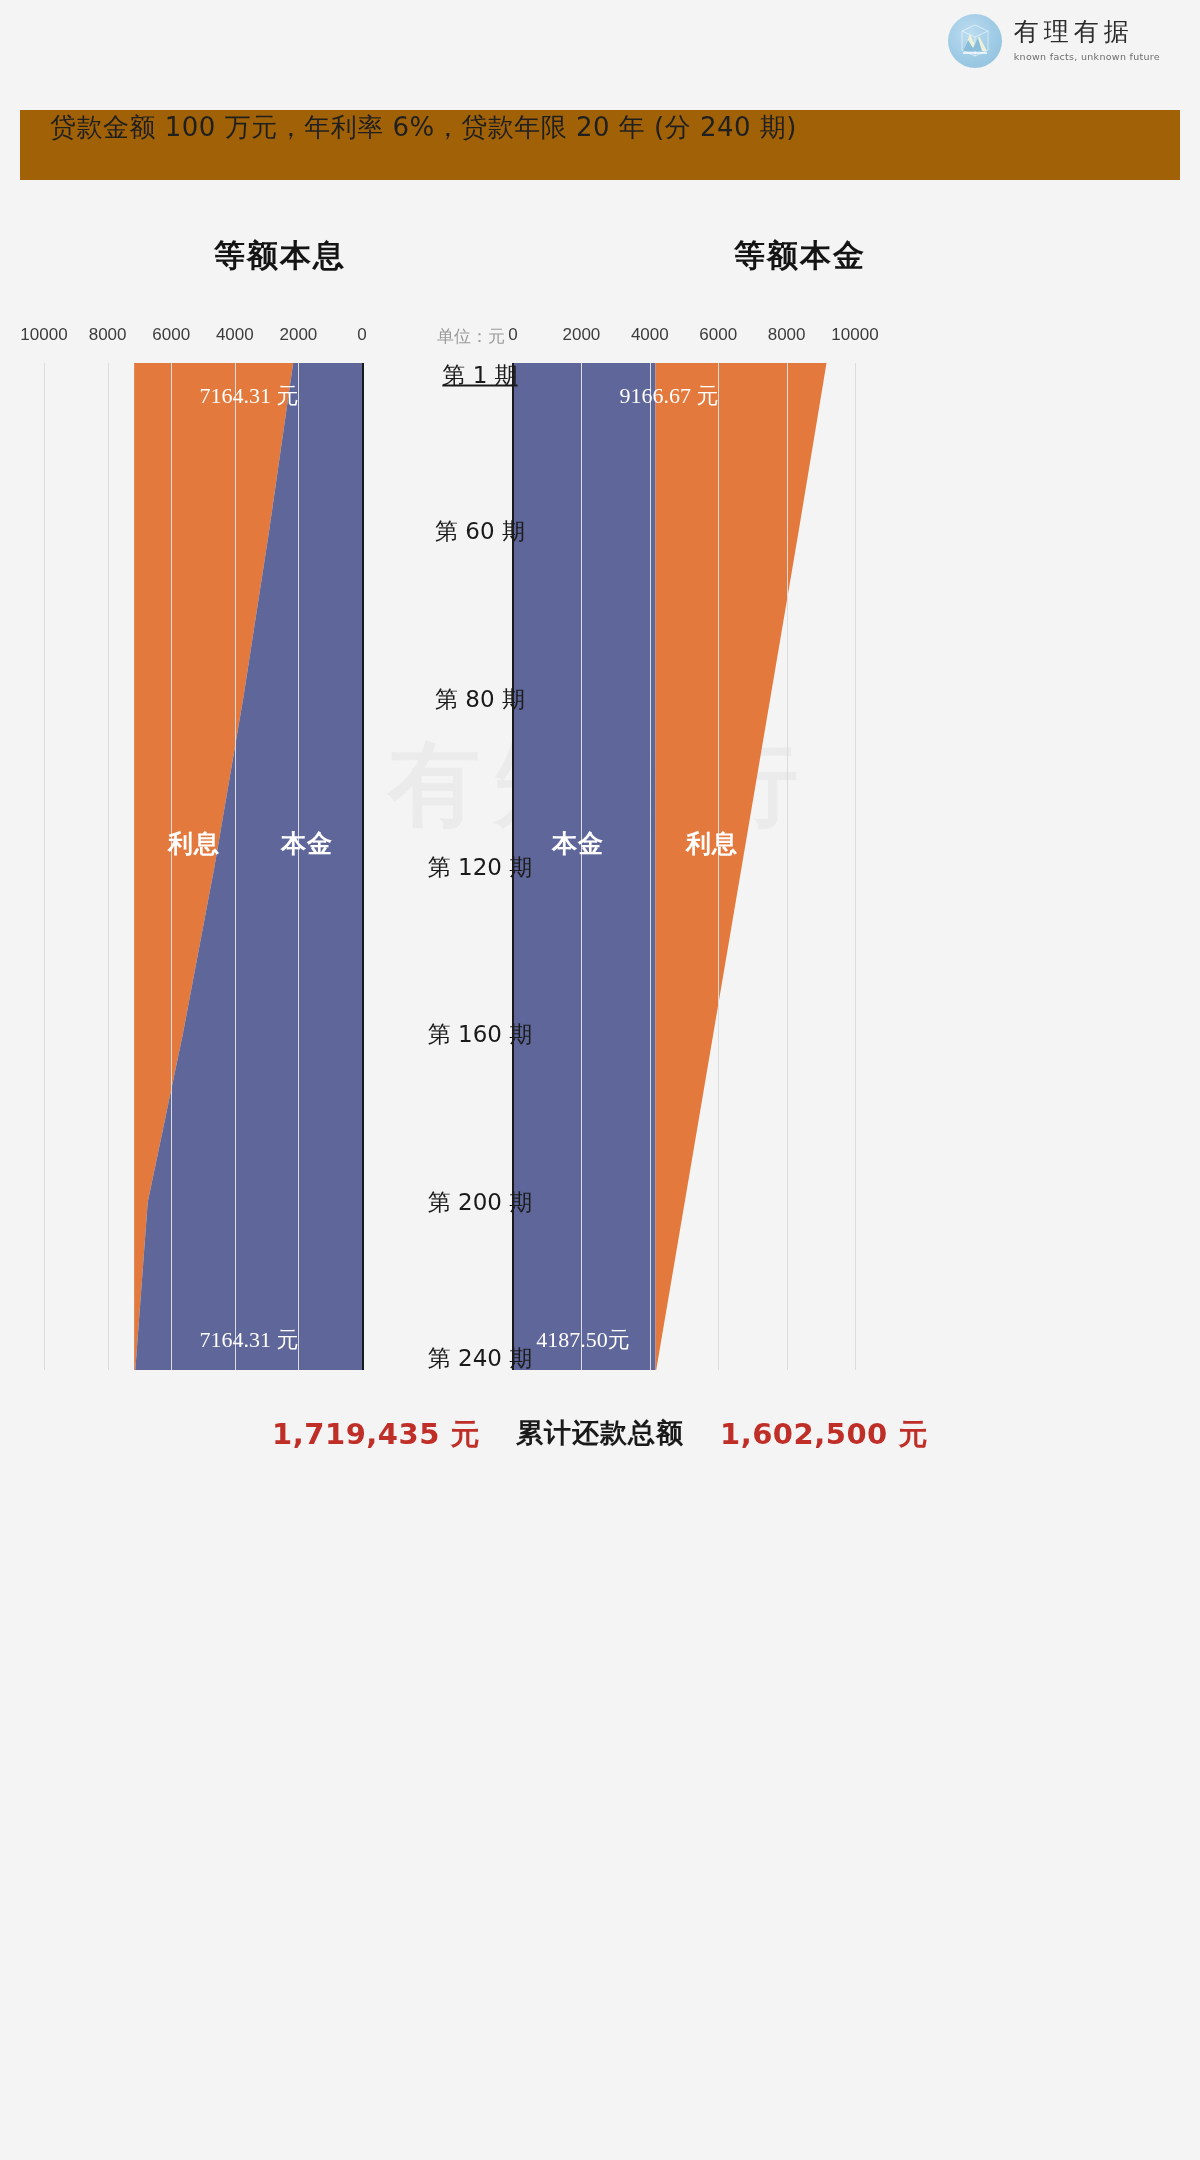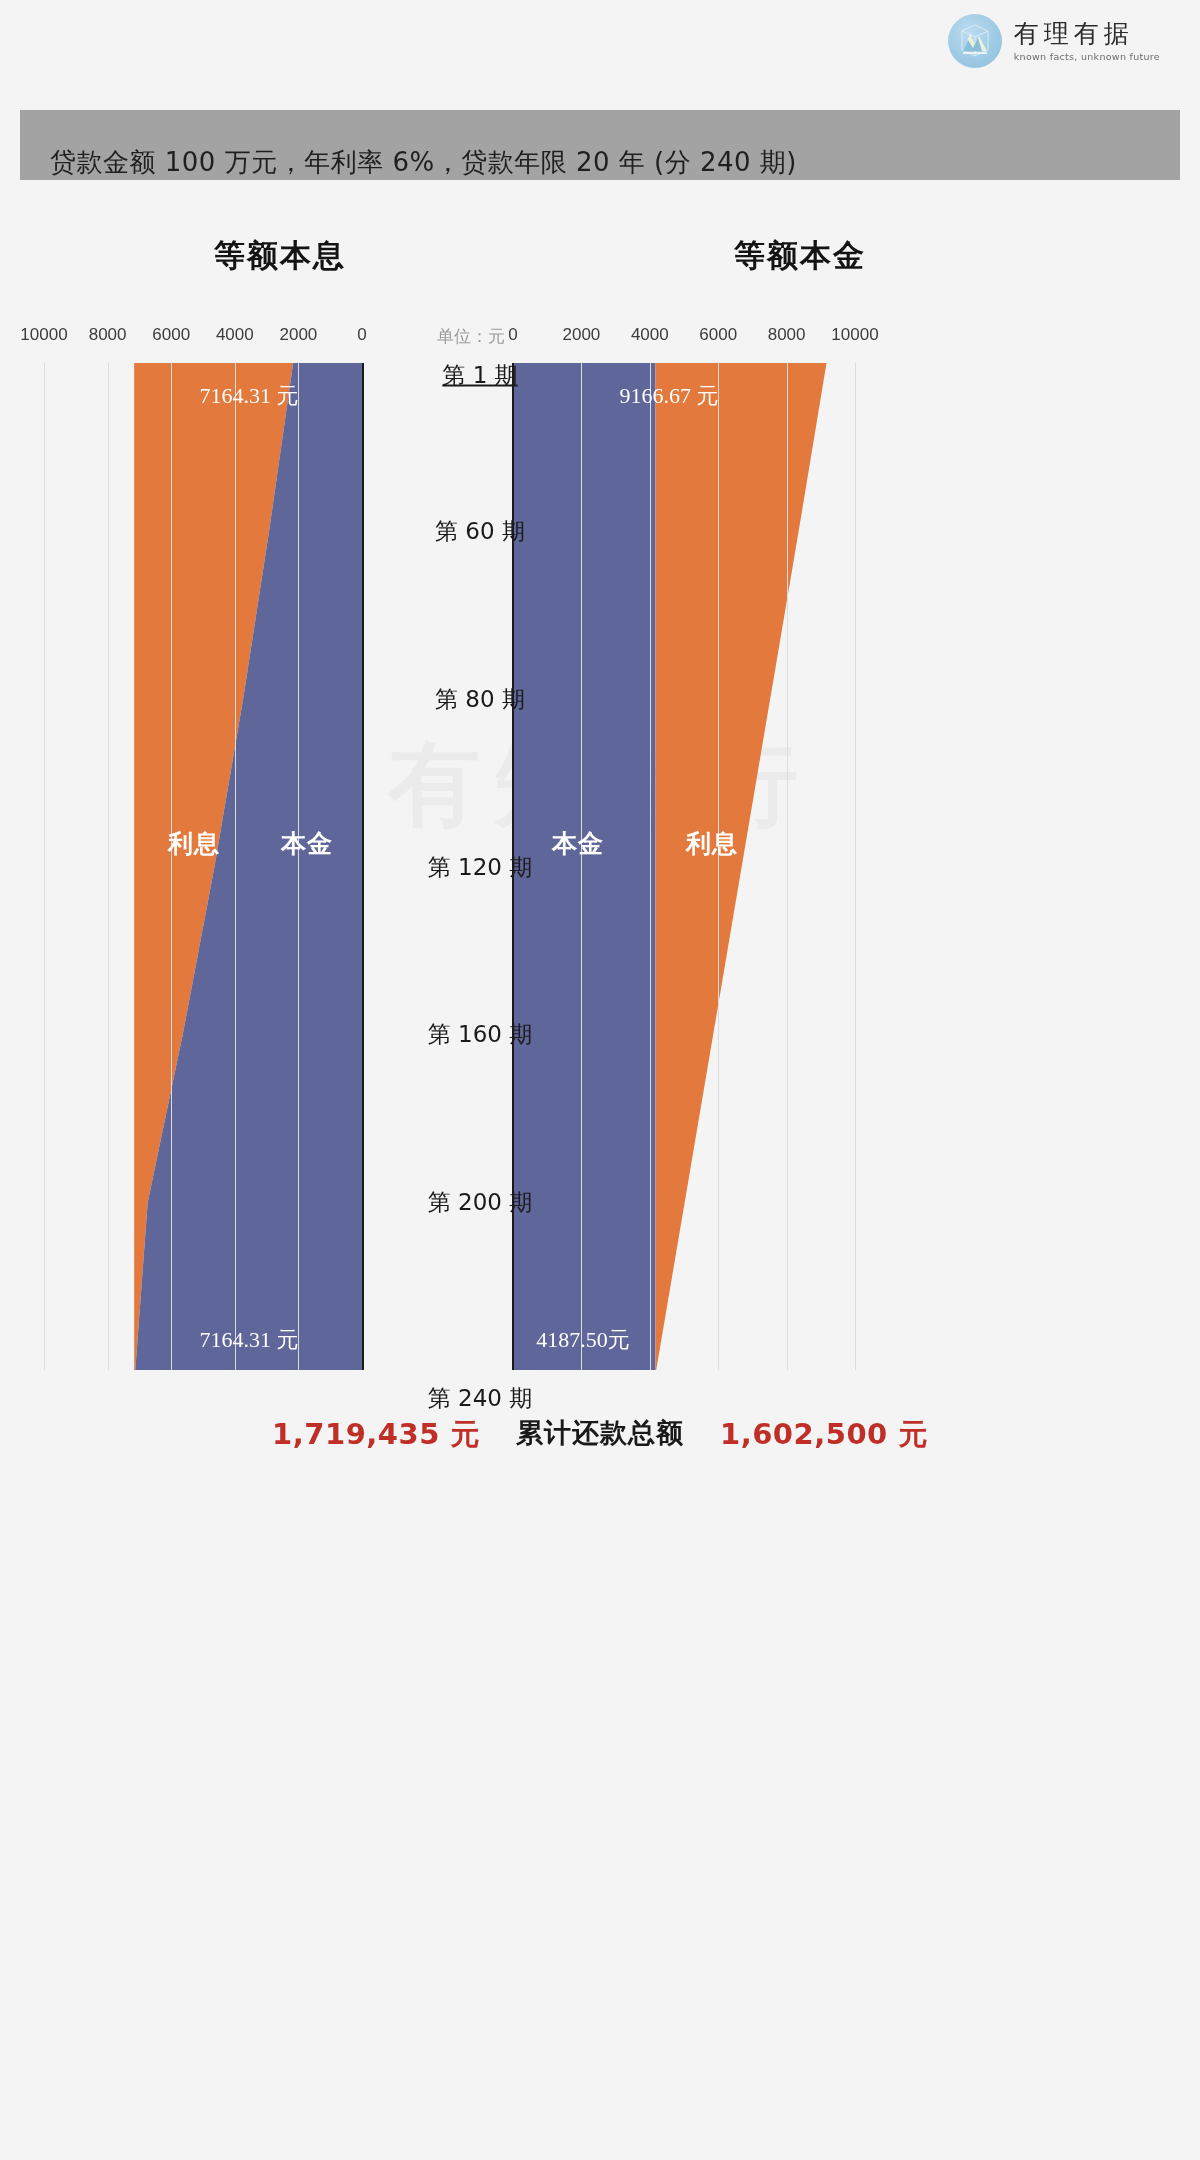--- a/index.html
+++ b/index.html
@@ -18,33 +18,33 @@
   }
   .logo-mark {
     width: 54px; height: 54px; border-radius: 50%;
     background: radial-gradient(circle at 40% 35%, #bcdcf0 0%, #9cc9e4 60%, #8fc0dd 100%);
     position: relative; overflow: hidden; flex: 0 0 auto;
   }
   .logo-mark svg { position: absolute; left: 0; top: 0; }
   .logo-text { line-height: 1; }
   .logo-cn {
     font-size: 25px; letter-spacing: 5px; color: #2b2b2b; font-weight: 400;
-    font-family: Liberation Sans, sans-serif;
+    font-family: Liberation Mono, monospace;
   }
   .logo-en {
     font-size: 9.5px; color: #6d6d6d; margin-top: 6px; letter-spacing: .3px;
     font-family: "DejaVu Sans", sans-serif;
   }
 
   
   .subtitle-band {
     position: absolute; left: 20px; top: 110px;
     width: 1160px; height: 70px;
-    background: #a3a3a3;
-    display: flex; align-items: flex-end;
+    background: #a16207;
+    display: flex; align-items: flex-start;
   }
   .subtitle-text {
     margin-left: 30px;
     font-size: 26px; color: #1f1f1f; letter-spacing: .5px;
     font-family: "DejaVu Sans", sans-serif;
   }
 
   
   .headers { position: absolute; top: 235px; left: 0; width: 1200px; height: 60px; }
   .chart-title {
@@ -195,21 +195,21 @@
     <div class="axis-line" style="left: 512px;"></div>
   </div>
 
 <div class="period-col" id="period-col">
     <div class="period-label" style="top: 12px; text-decoration: underline;">第 1 期</div>
     <div class="period-label" style="top: 167.833px;">第 60 期</div>
     <div class="period-label" style="top: 335.667px;">第 80 期</div>
     <div class="period-label" style="top: 503.5px;">第 120 期</div>
     <div class="period-label" style="top: 671.333px;">第 160 期</div>
     <div class="period-label" style="top: 839.167px;">第 200 期</div>
-    <div class="period-label" style="top: 1035px;">第 240 期</div>
+    <div class="period-label" style="top: 995px;">第 240 期</div>
   </div>
 
 <div id="bar-labels">
     <div class="val-label" style="left: 249px; top: 396px;">7164.31 元</div>
     <div class="val-label" style="left: 249px; top: 1340px;">7164.31 元</div>
     <div class="val-label" style="left: 669px; top: 396px;">9166.67 元</div>
     <div class="val-label" style="left: 583px; top: 1340px;">4187.50元</div>
     <div class="seg-label" style="left: 194px; top: 843px;">利息</div>
     <div class="seg-label" style="left: 307px; top: 843px;">本金</div>
     <div class="seg-label" style="left: 578px; top: 843px;">本金</div>

